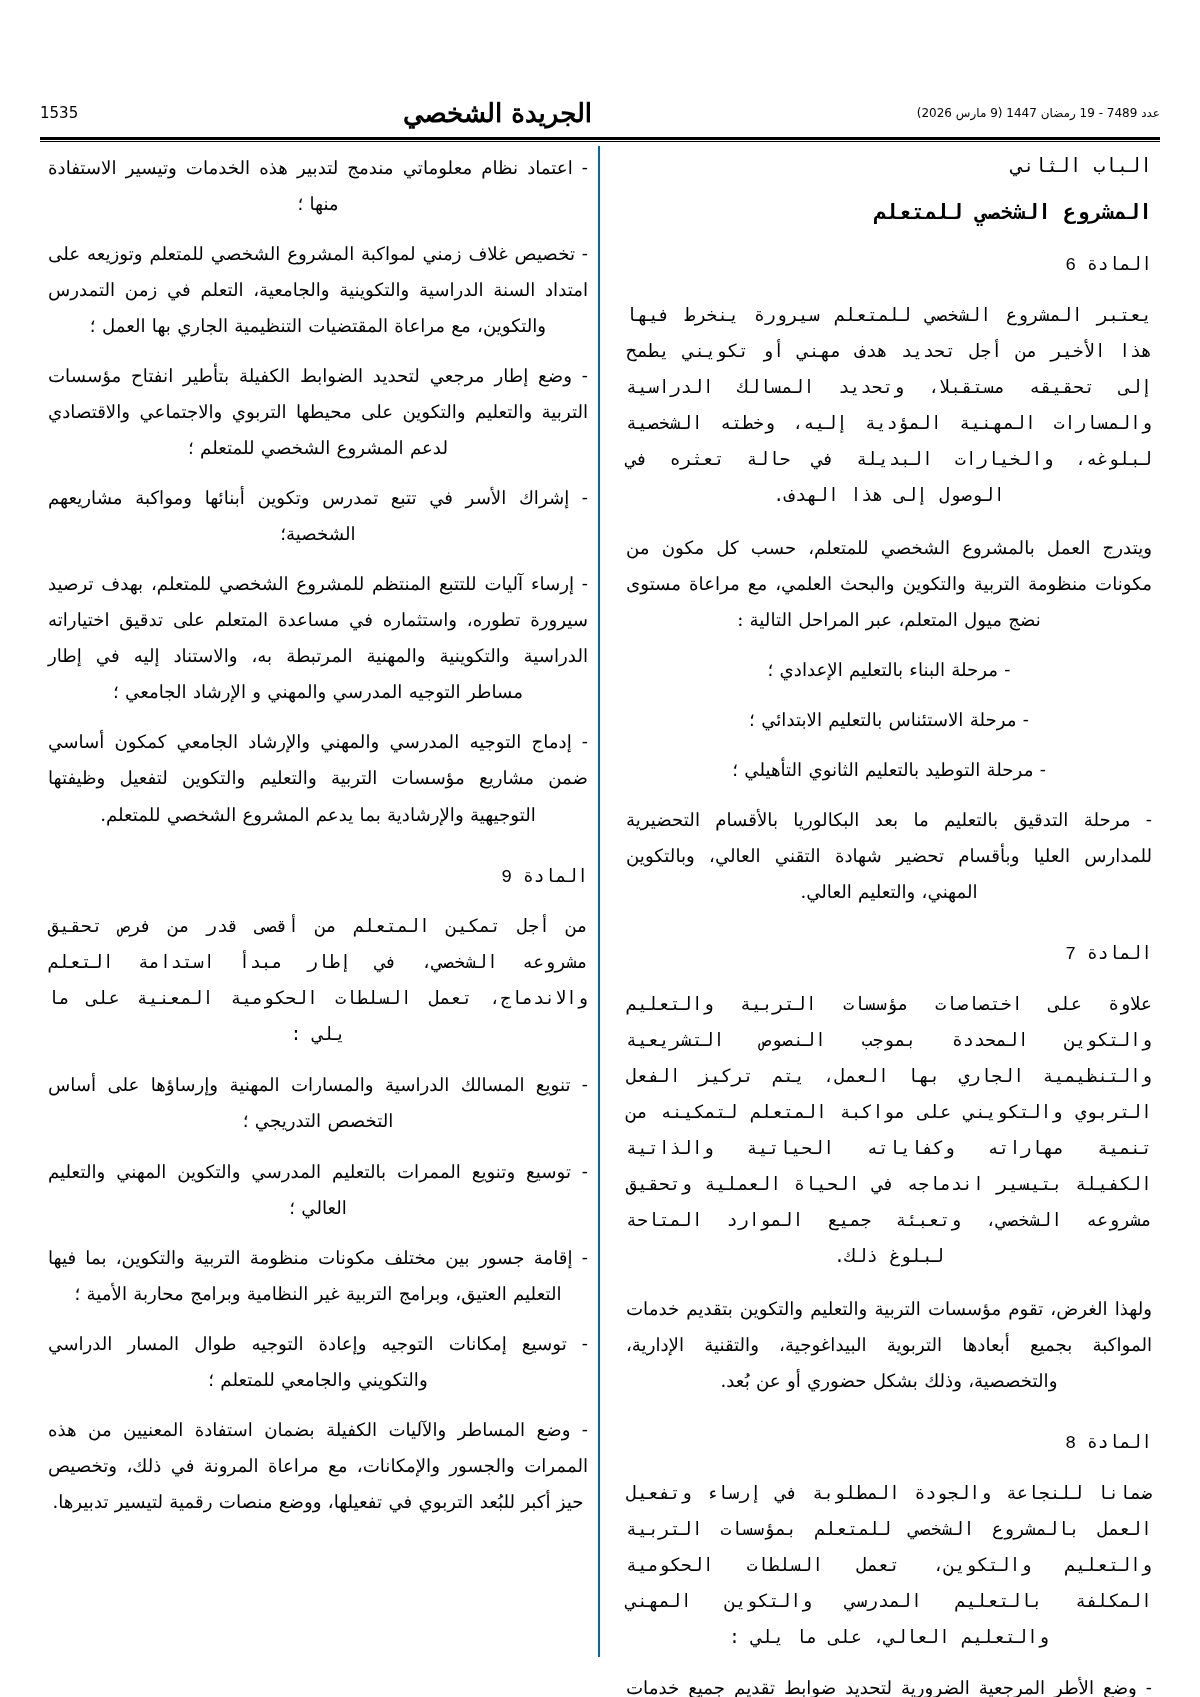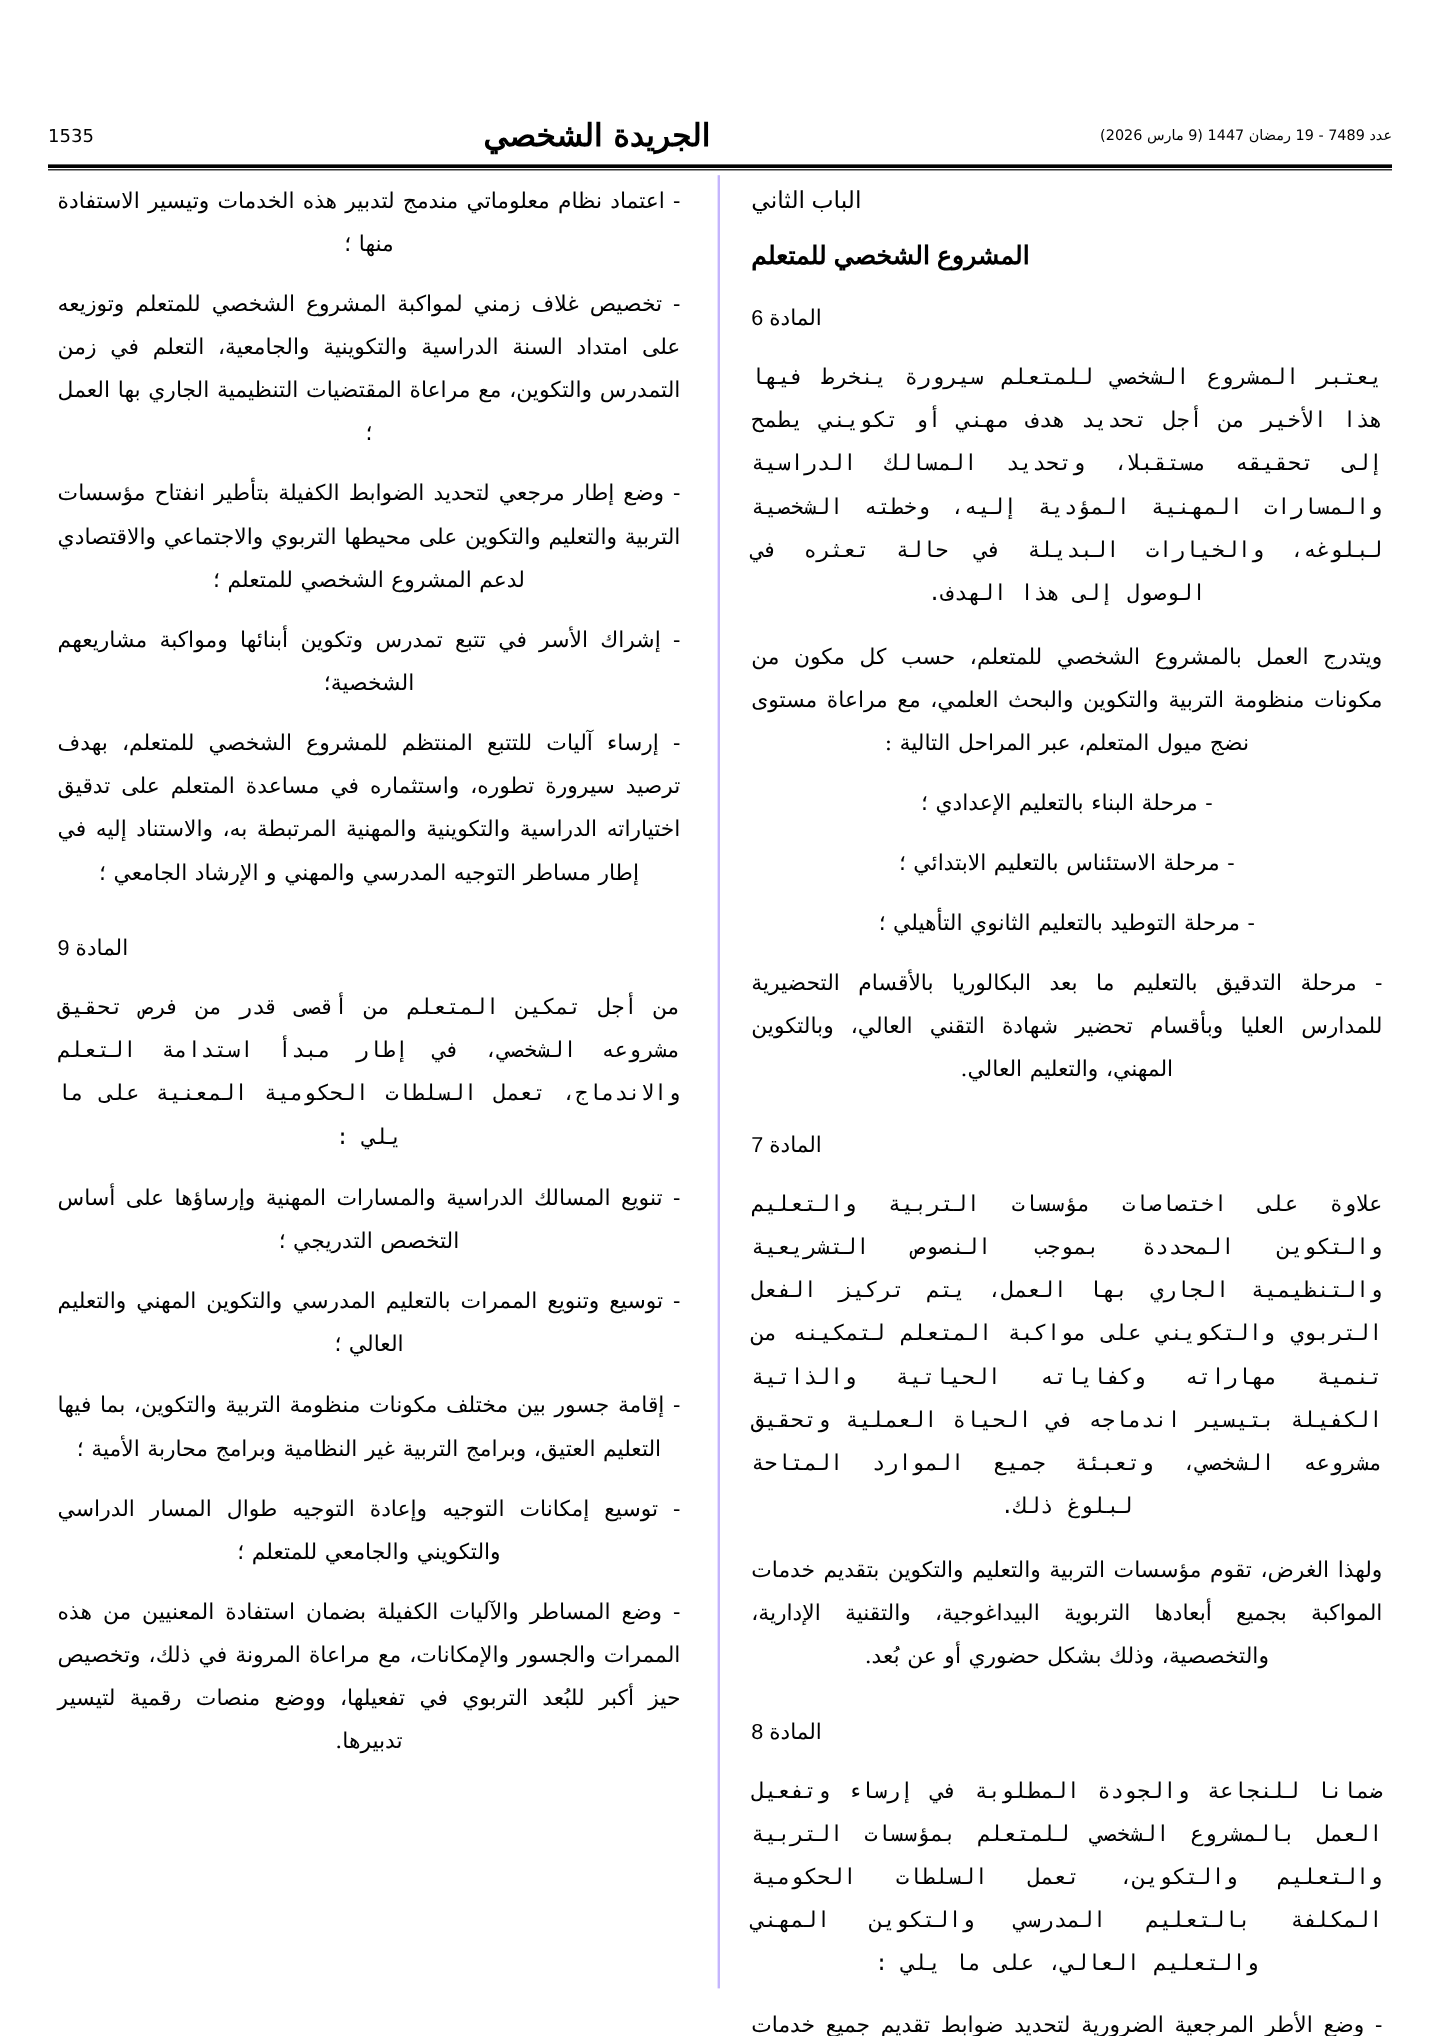--- a/index.html
+++ b/index.html
@@ -89,31 +89,31 @@
   .column {
     width: 50%;
     box-sizing: border-box;
     position: relative;
   }
   .column-right {
     padding-left: 26px;
     padding-right: 10px;
   }
   .column-left {
-    padding-right: 31px;
+    padding-right: 10px;
     padding-left: 10px;
-    border-right: 2px solid #c4b5fd;
+    border-right: 2px solid #0369a1;
   }
 
   
   .chapter-title,
   .chapter-subtitle,
   .article-head {
-    text-align: left;
-    font-family: Liberation Sans, sans-serif;
+    text-align: right;
+    font-family: Liberation Mono, monospace;
   }
   .chapter-title {
     font-size: 19.5px;
     margin: 6px 0 0 0;
     line-height: 1.6;
   }
   .chapter-subtitle {
     font-size: 21px;
     font-weight: 700;
     margin: 14px 0 0 0;
@@ -207,20 +207,21 @@
     </div>
 
     <div class="column column-left">
 
       <ul class="items" style="margin-top:4px">
         <li>- اعتماد نظام معلوماتي مندمج لتدبير هذه الخدمات  وتيسير الاستفادة منها ؛</li>
         <li>- تخصيص غلاف زمني لمواكبة المشروع الشخصي للمتعلم وتوزيعه على امتداد السنة الدراسية والتكوينية والجامعية، التعلم في زمن التمدرس والتكوين، مع مراعاة المقتضيات التنظيمية الجاري بها العمل ؛</li>
         <li>- وضع إطار مرجعي لتحديد الضوابط الكفيلة بتأطير انفتاح مؤسسات التربية والتعليم والتكوين على محيطها التربوي والاجتماعي والاقتصادي لدعم المشروع الشخصي للمتعلم ؛</li>
         <li>- إشراك الأسر في تتبع تمدرس وتكوين أبنائها ومواكبة مشاريعهم الشخصية؛</li>
         <li>- إرساء آليات للتتبع المنتظم للمشروع الشخصي للمتعلم، بهدف ترصيد سيرورة تطوره، واستثماره في مساعدة المتعلم على تدقيق اختياراته الدراسية والتكوينية والمهنية المرتبطة به، والاستناد إليه في إطار مساطر التوجيه المدرسي والمهني و الإرشاد الجامعي ؛</li>
+        <li>- إدماج التوجيه المدرسي والمهني والإرشاد الجامعي كمكون أساسي ضمن مشاريع مؤسسات التربية والتعليم والتكوين لتفعيل وظيفتها التوجيهية والإرشادية بما يدعم المشروع الشخصي للمتعلم.</li>
       </ul>
 
       <div class="article-head spaced">المادة 9</div>
       <p class="body first">من أجل تمكين المتعلم من أقصى قدر من فرص تحقيق مشروعه الشخصي، في إطار مبدأ استدامة التعلم والاندماج، تعمل السلطات الحكومية المعنية على ما يلي :</p>
       <ul class="items">
         <li>- تنويع المسالك الدراسية والمسارات المهنية وإرساؤها على أساس التخصص التدريجي ؛</li>
         <li>- توسيع وتنويع الممرات بالتعليم المدرسي والتكوين المهني والتعليم العالي ؛</li>
         <li>- إقامة جسور بين مختلف مكونات منظومة التربية والتكوين، بما فيها التعليم العتيق، وبرامج التربية غير النظامية وبرامج محاربة الأمية ؛</li>
         <li>- توسيع إمكانات التوجيه وإعادة التوجيه طوال المسار الدراسي والتكويني والجامعي للمتعلم ؛</li>
         <li>- وضع المساطر والآليات الكفيلة بضمان استفادة المعنيين من هذه الممرات والجسور والإمكانات، مع مراعاة المرونة في ذلك، وتخصيص حيز أكبر للبُعد التربوي في تفعيلها، ووضع منصات رقمية لتيسير تدبيرها.</li>

